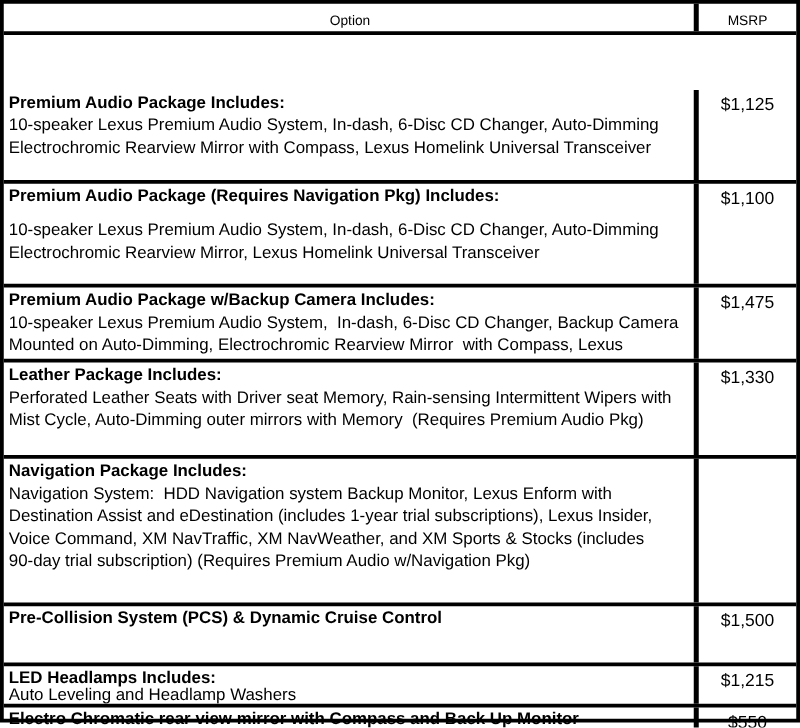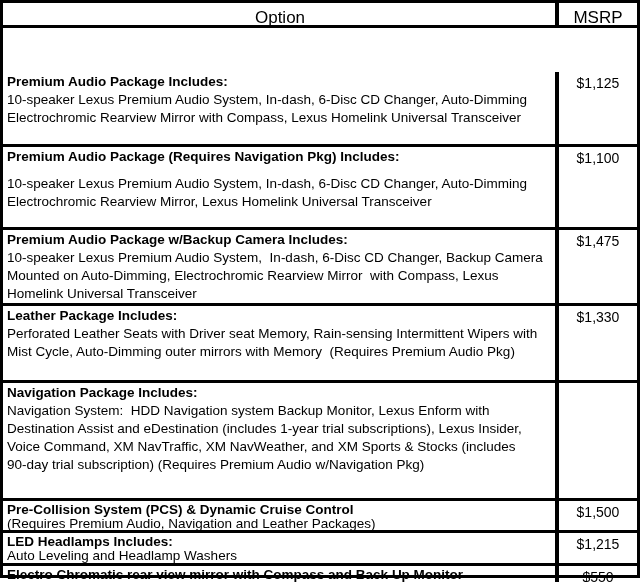--- a/index.html
+++ b/index.html
@@ -21,32 +21,32 @@
   }
   .cell-msrp {
     flex:1 1 auto;
     text-align:center;
     padding-top:2px;
     font-size:14px; line-height:18px;
     overflow:hidden;
   }
   .header-row { height:25px; }
   .header-row .cell-opt, .header-row .cell-msrp {
-    text-align:center; font-size:17px; line-height:21px; padding-top:4px;
+    text-align:center; font-size:11px; line-height:21px; padding-top:4px;
   }
   .title { font-weight:bold; font-size:13.5px; line-height:18px; white-space:pre; }
   .line  { font-size:13.5px; line-height:18px; white-space:pre; }
   .gap-before { margin-top:9px; }
   .tight .title, .tight .line { line-height:14px; }
   .r1 { height:75px;margin-top:44px; }
   .r2 { height:83px; }
-  .r3 { height:76px; }
+  .r3 { height:60px; }
   .r4 { height:77px; }
   .r5 { height:118px; }
-  .r6 { height:32px; }
+  .r6 { height:48px; }
   .r7 { height:33px; }
   .r8 { height:53px; }
   .r6 .cell-opt, .r7 .cell-opt, .r8 .cell-opt { padding-top:2px; }
 </style>
 </head>
 <body>
 
 <div class="table">
 
   <div class="row header-row">
@@ -97,21 +97,20 @@
       <div class="line">Navigation System:  HDD Navigation system Backup Monitor, Lexus Enform with</div>
       <div class="line">Destination Assist and eDestination (includes 1-year trial subscriptions), Lexus Insider,</div>
       <div class="line">Voice Command, XM NavTraffic, XM NavWeather, and XM Sports &amp; Stocks (includes</div>
       <div class="line">90-day trial subscription) (Requires Premium Audio w/Navigation Pkg)</div>
     </div>
   </div>
 
   <div class="row r6 tight">
     <div class="cell-opt">
       <div class="title">Pre-Collision System (PCS) &amp; Dynamic Cruise Control</div>
-      <div class="line">(Requires Premium Audio, Navigation and Leather Packages)</div>
     </div>
     <div class="cell-msrp">$1,500</div>
   </div>
 
   <div class="row r7 tight">
     <div class="cell-opt">
       <div class="title">LED Headlamps Includes:</div>
       <div class="line">Auto Leveling and Headlamp Washers</div>
     </div>
     <div class="cell-msrp">$1,215</div>

